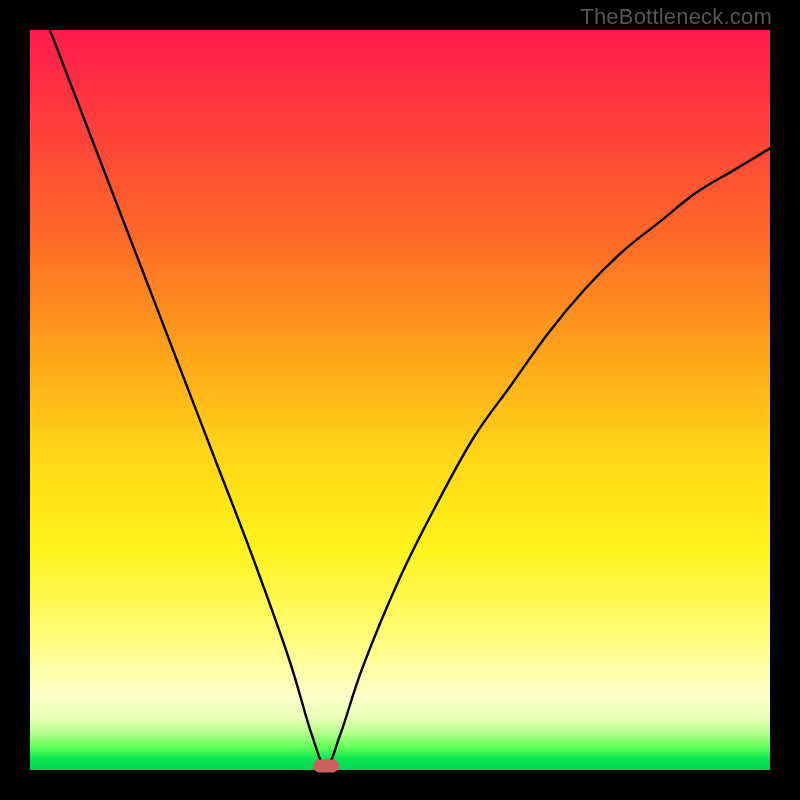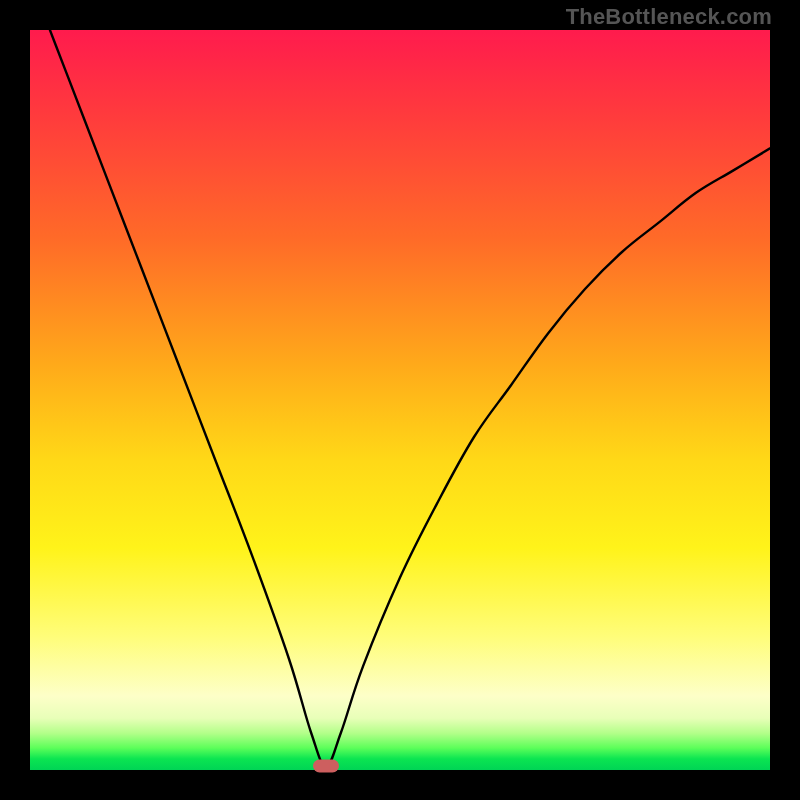--- a/index.html
+++ b/index.html
@@ -40,21 +40,21 @@
       #0be551 98.5%,
       #00d455 100%
     );
   }
   .watermark {
     position: absolute;
     top: 4px;
     right: 28px;
     color: #555;
     font-size: 22px;
-    font-weight: 700;
+    font-weight: 400;
     letter-spacing: 0.2px;
   }
   svg.curve {
     position: absolute;
     left: 0;
     top: 0;
   }
   .marker {
     position: absolute;
     width: 26px;

